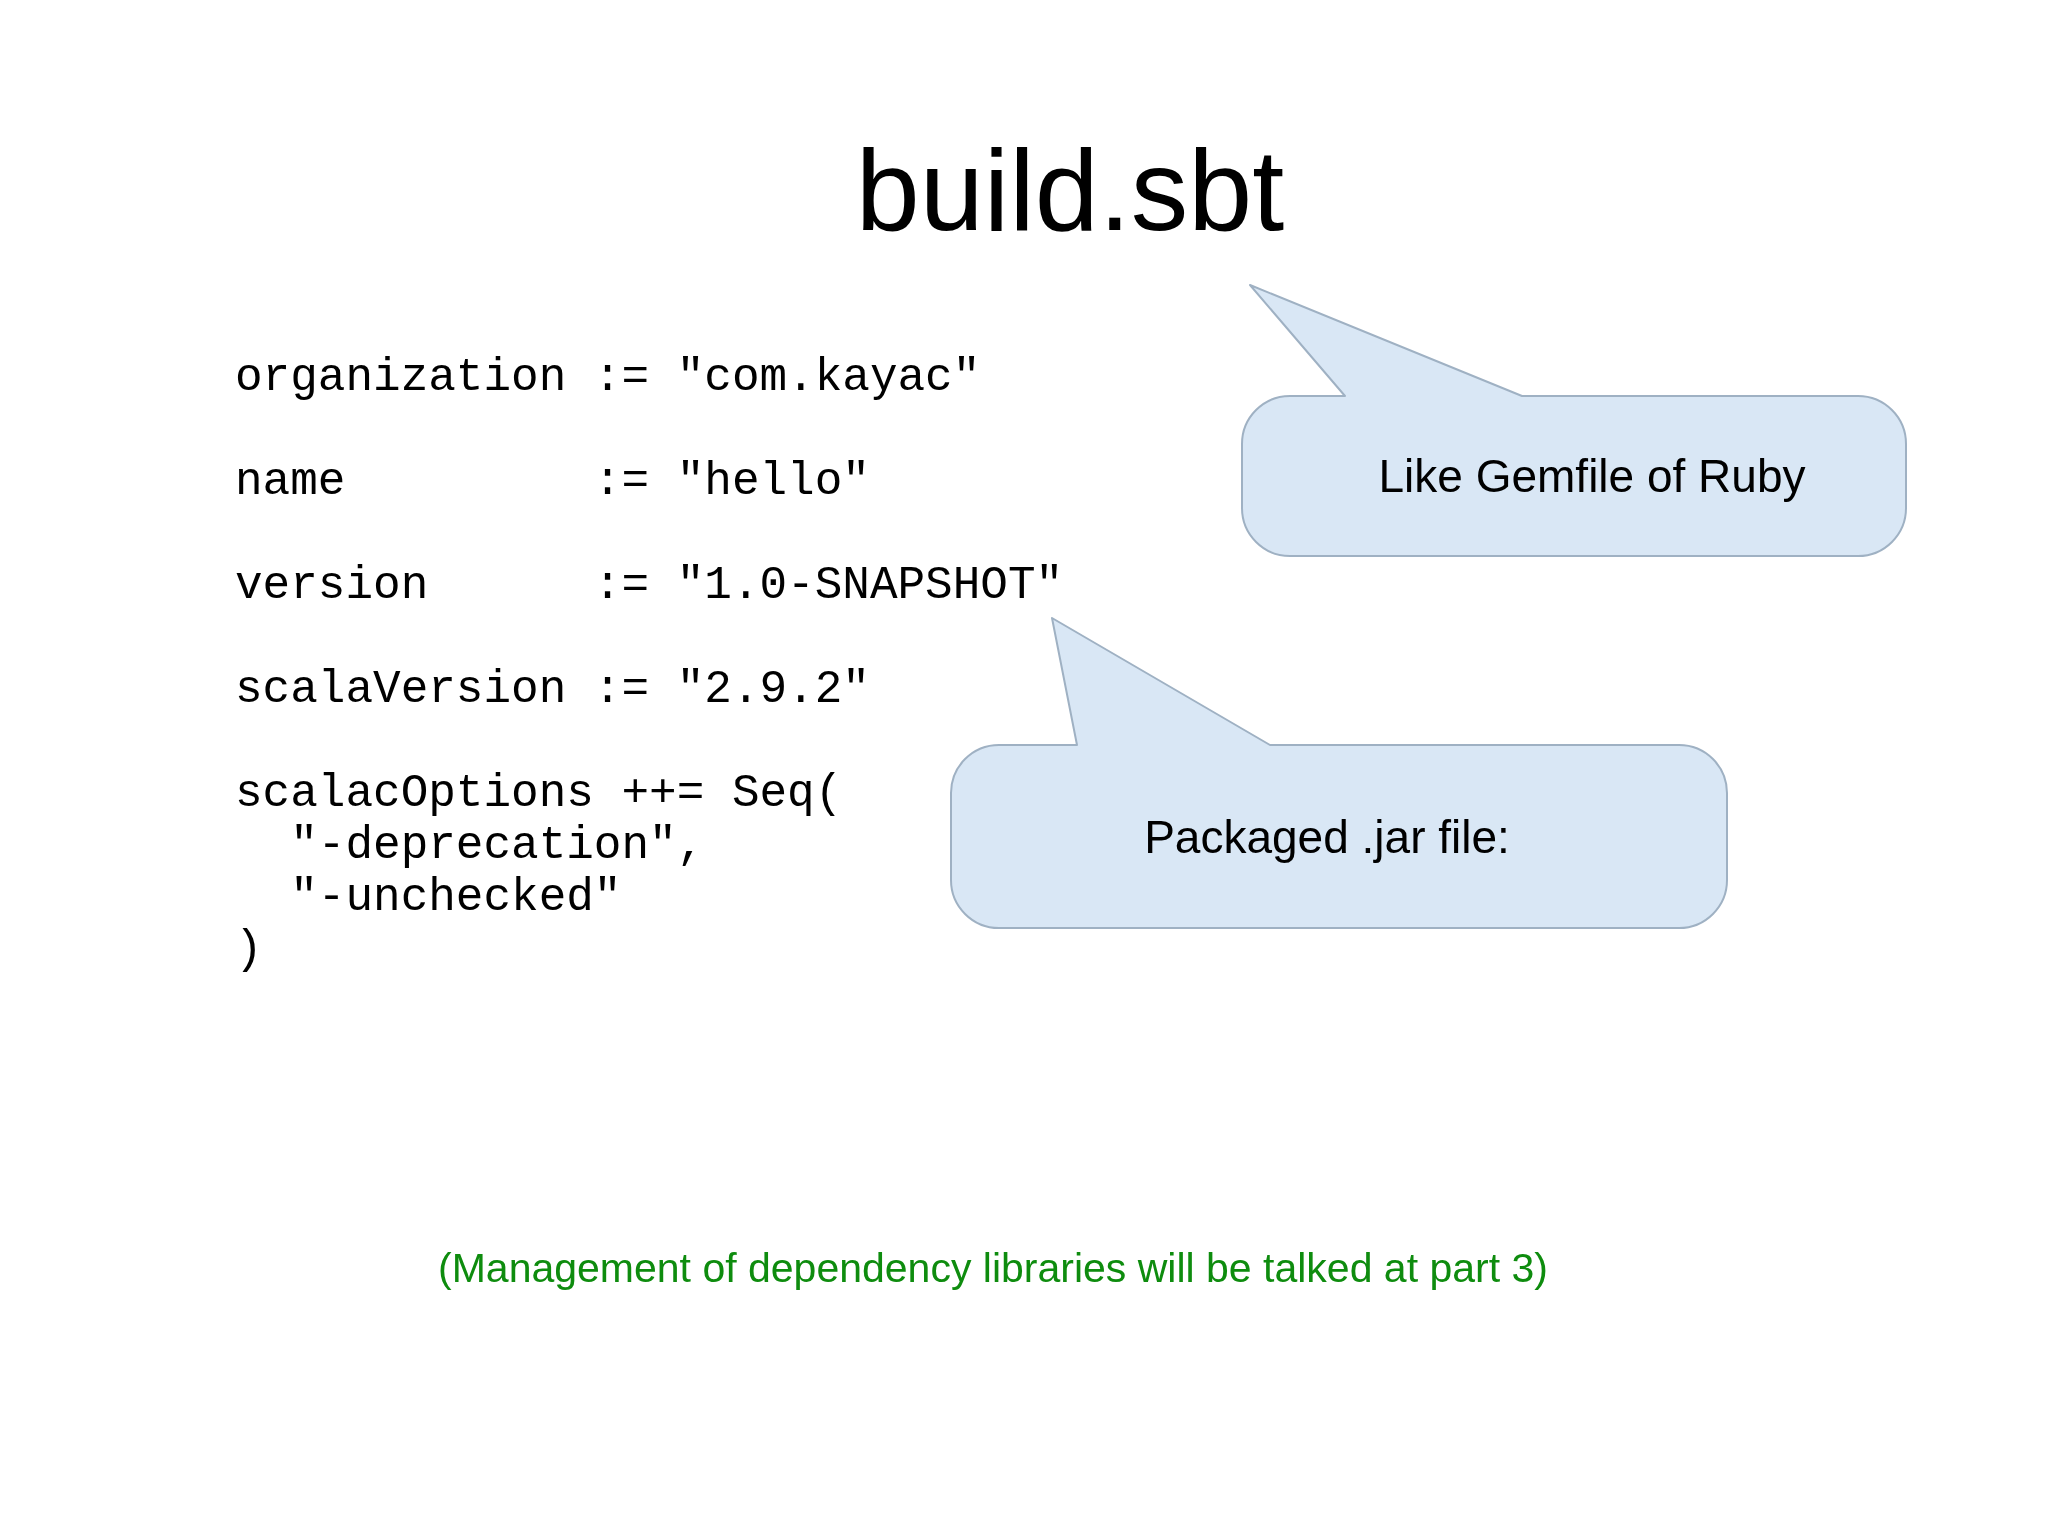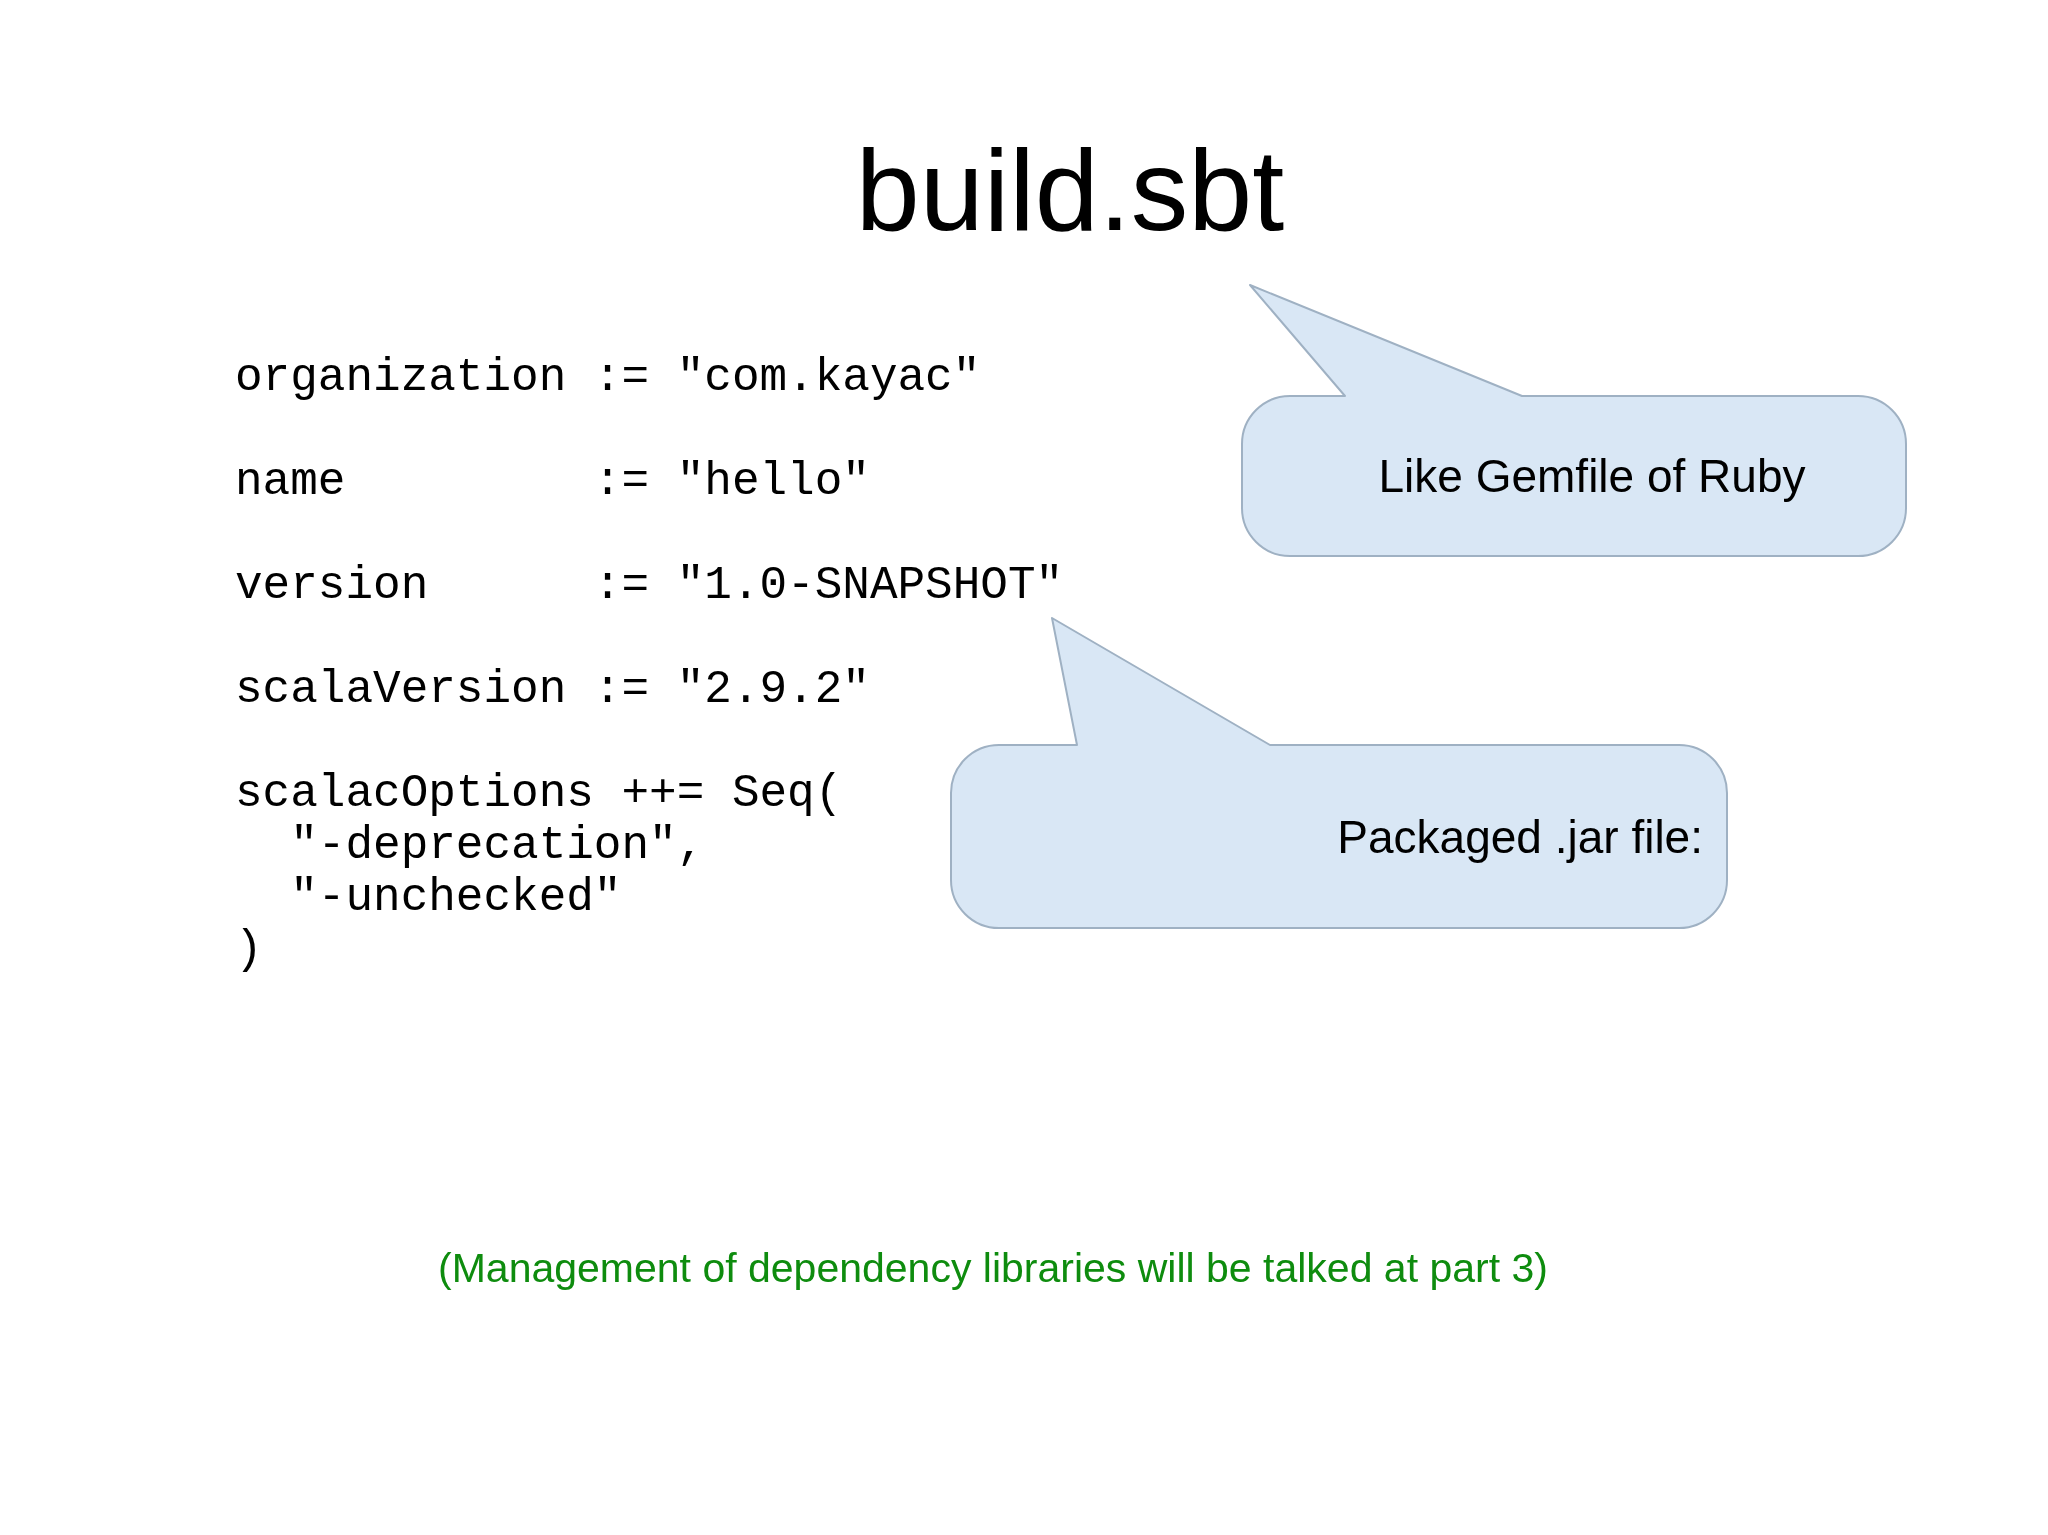--- a/index.html
+++ b/index.html
@@ -55,21 +55,21 @@
     flex-direction: column;
     align-items: center;
     justify-content: center;
     text-align: center;
     font-size: 46px;
     color: var(--text);
     line-height: 56px;
     white-space: nowrap;
   }
   .callout-gemfile-text { left: 1242px; top: 396px; width: 688px; height: 160px; padding-left: 12px; }
-  .callout-jar-text     { left: 951px;  top: 745px; width: 752px; height: 183px; align-items: flex-end; }
+  .callout-jar-text     { left: 951px;  top: 745px; width: 752px; height: 183px; }
   .note {
     position: absolute;
     top: 1245px; left: -31px;
     width: 2048px;
     text-align: center;
     font-size: 41px;
     line-height: 47px;
     color: var(--note-green);
     white-space: nowrap;
   }

